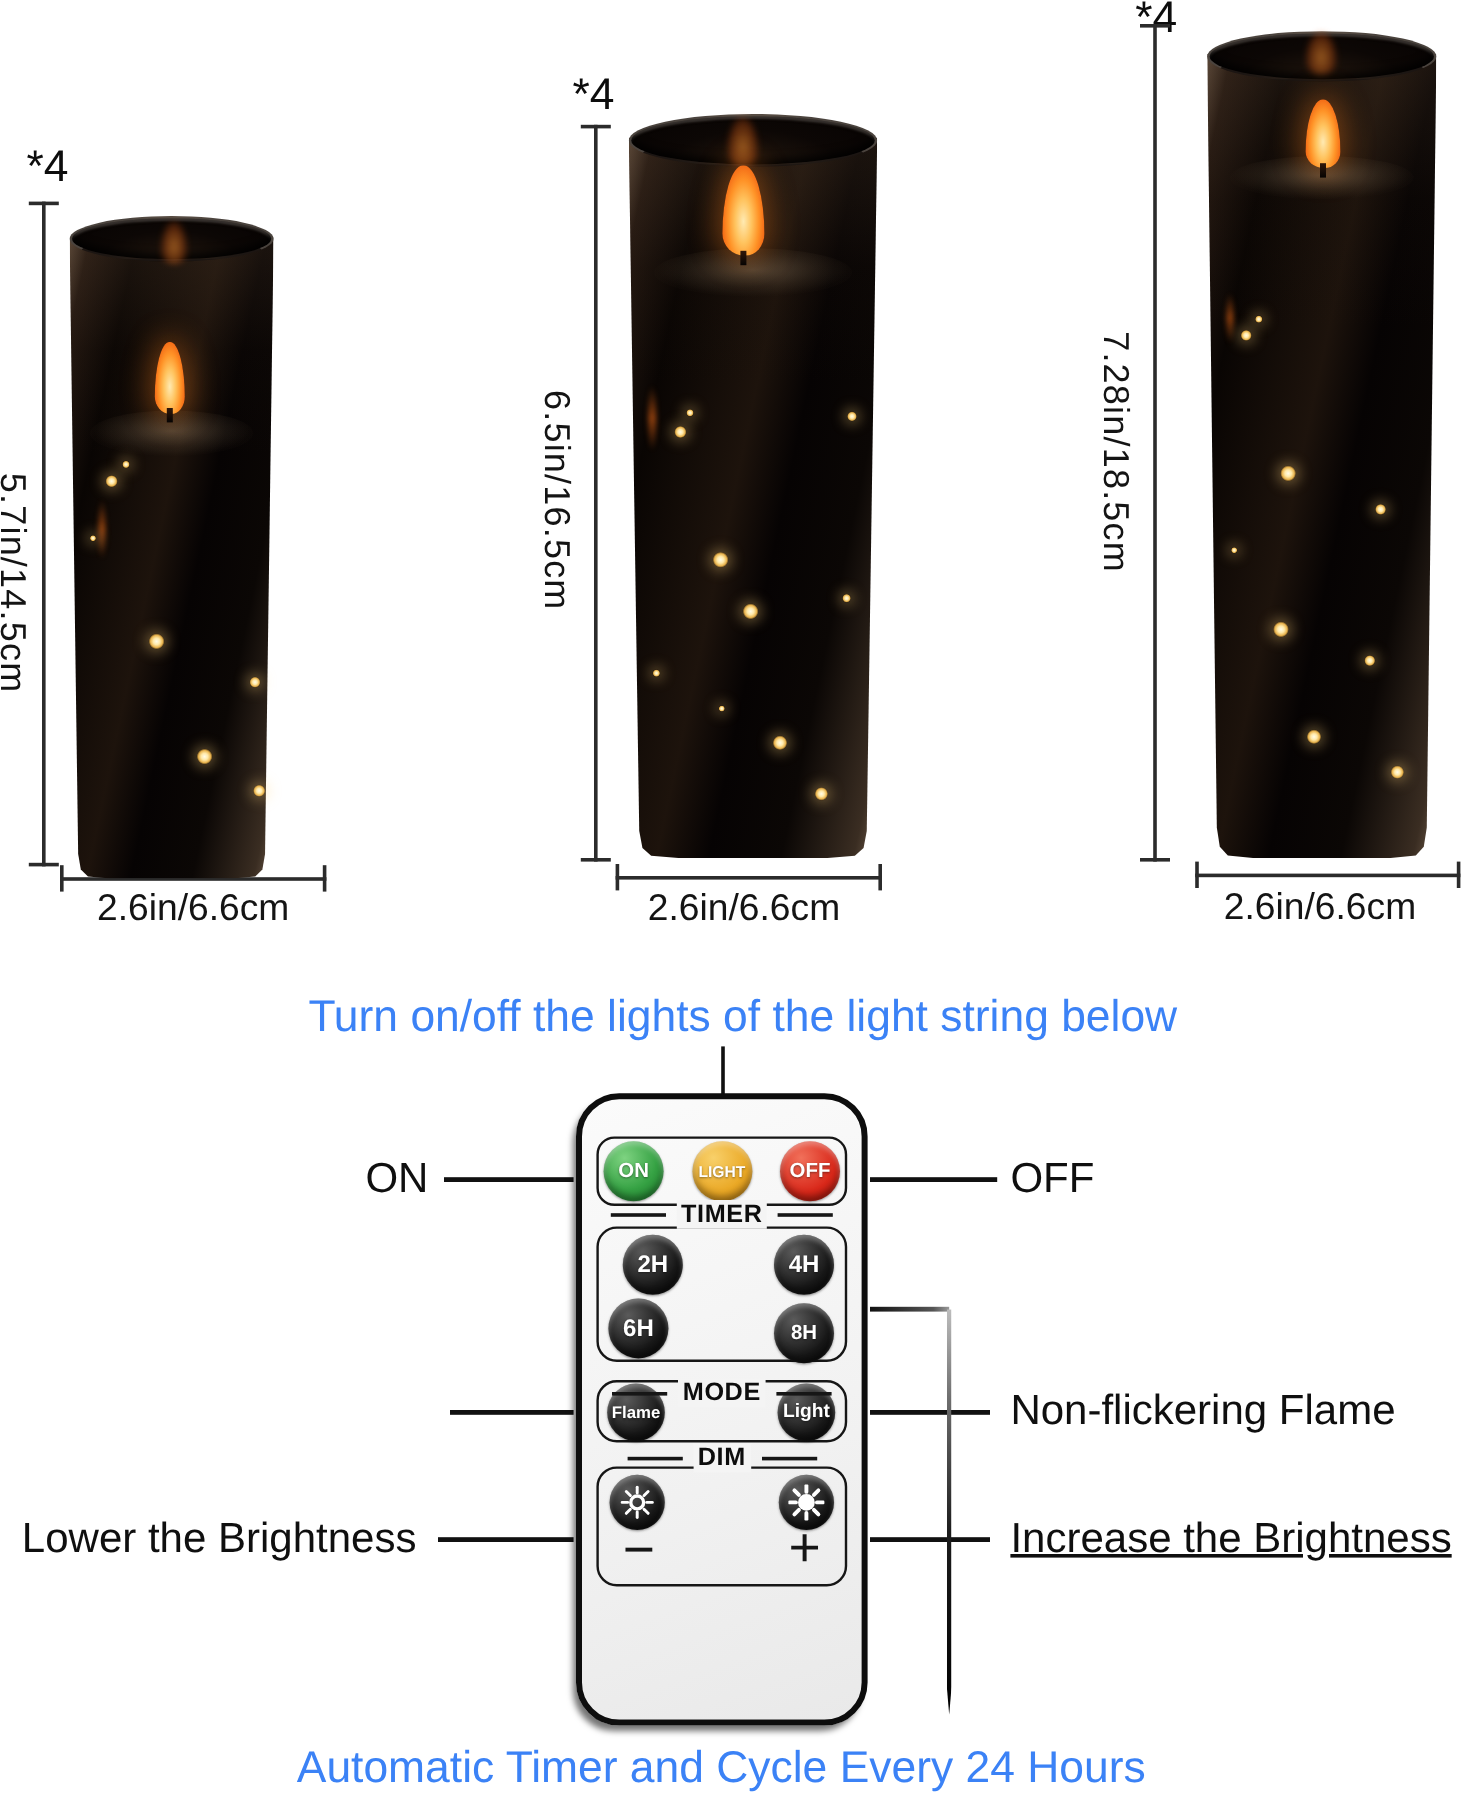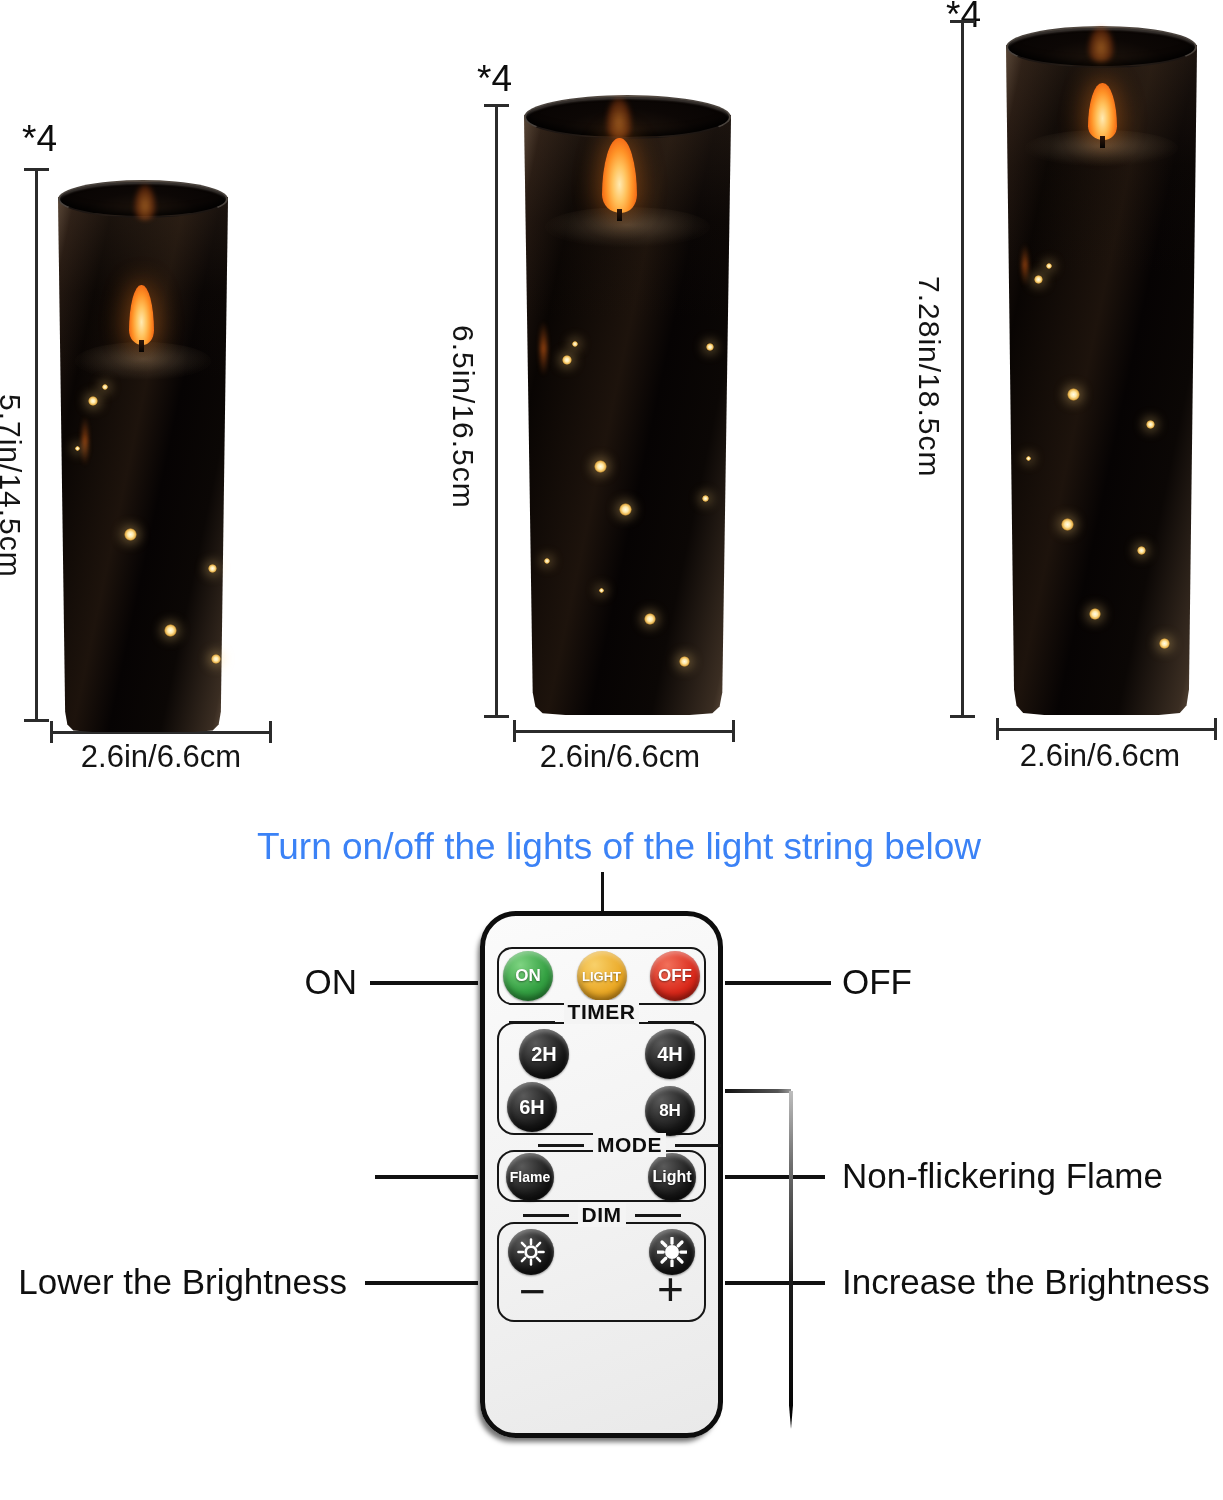--- a/index.html
+++ b/index.html
@@ -172,43 +172,43 @@
   <div class="cl-line" style="left:725px;top:1175px;width:100px;"></div>
   <div class="cl-line" style="left:365px;top:1281px;width:113px;"></div>
   <div class="cl-line" style="left:725px;top:1281px;width:100px;"></div>
   <div class="cl-line" style="left:725px;top:1089px;width:66px;background:linear-gradient(to right,#111,#555 80%,#999);"></div>
   <div class="vl-long"></div>
 
   <div class="side-label ra" style="left:-3px;top:962px;">ON</div>
   <div class="side-label" style="left:842px;top:962px;">OFF</div>
   <div class="side-label" style="left:842px;top:1156px;">Non-flickering Flame</div>
   <div class="side-label ra" style="left:-13px;top:1262px;">Lower the Brightness</div>
-  <div class="side-label" style="left:842px;top:1262px;">Increase the Brightness</div>
+  <div class="side-label" style="left:842px;top:1262px;text-decoration:underline;">Increase the Brightness</div>
 
   <div id="remote">
 
     <div class="rgroup" style="left:12px;top:31px;width:209px;height:58px;border-radius:15px;display:flex;align-items:center;justify-content:space-between;padding:0 4px;">
       <div class="rbtn btn-on" style="position:relative;width:50px;height:50px;font-size:17px;">ON</div>
       <div class="rbtn btn-light" style="position:relative;width:50px;height:50px;font-size:13px;">LIGHT</div>
       <div class="rbtn btn-off" style="position:relative;width:50px;height:50px;font-size:17px;">OFF</div>
     </div>
 
-    <div class="seclabel" style="top:84px;align-items:flex-end;">
+    <div class="seclabel" style="top:84px;">
       <span class="ln"></span>
       <span class="txt">TIMER</span>
       <span class="ln"></span>
     </div>
     <div class="rgroup" style="left:12px;top:106px;width:209px;height:113px;">
       <div class="rbtn btn-dark" style="left:20px;top:5px;width:50px;height:50px;font-size:20px;">2H</div>
       <div class="rbtn btn-dark" style="left:146px;top:5px;width:50px;height:50px;font-size:20px;">4H</div>
       <div class="rbtn btn-dark" style="left:8px;top:58px;width:50px;height:50px;font-size:20px;">6H</div>
       <div class="rbtn btn-dark" style="left:146px;top:62px;width:50px;height:50px;font-size:17px;">8H</div>
     </div>
 
-    <div class="seclabel" style="top:217px;margin-left:28px;">
+    <div class="seclabel" style="top:233px;">
       <span class="ln"></span>
       <span class="txt">MODE</span>
       <span class="ln"></span>
     </div>
     <div class="rgroup" style="left:12px;top:234px;width:209px;height:52px;">
       <div class="rbtn btn-dark" style="left:7px;top:1px;width:48px;height:48px;font-size:14px;">Flame</div>
       <div class="rbtn btn-dark" style="left:149px;top:1px;width:48px;height:48px;font-size:16px;">Light</div>
     </div>
 
     <div class="seclabel" style="top:287px;">
@@ -245,14 +245,15 @@
               <line x1="4" y1="20" x2="7" y2="17"></line>
           </g>
           <circle cx="12" cy="12" r="5.6" fill="#fff"></circle>
         </svg>
       </div>
       <span class="pm" style="left:20px;top:44px;">−</span>
       <span class="pm" style="left:158px;top:42px;">+</span>
     </div>
   </div>
 
+  <div class="callout center800" style="left:201px;top:1452px;">Automatic Timer and Cycle Every 24 Hours</div>
 
 </div>
 
 </body></html>

